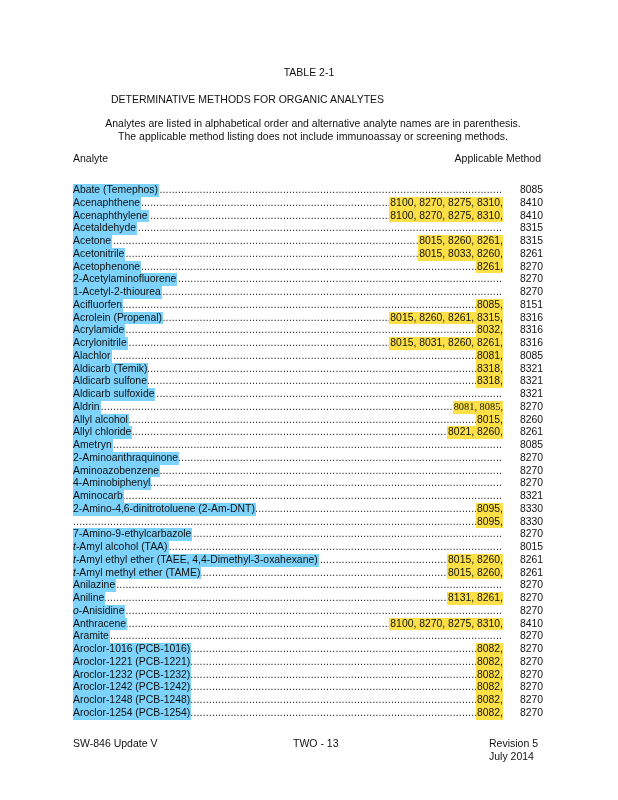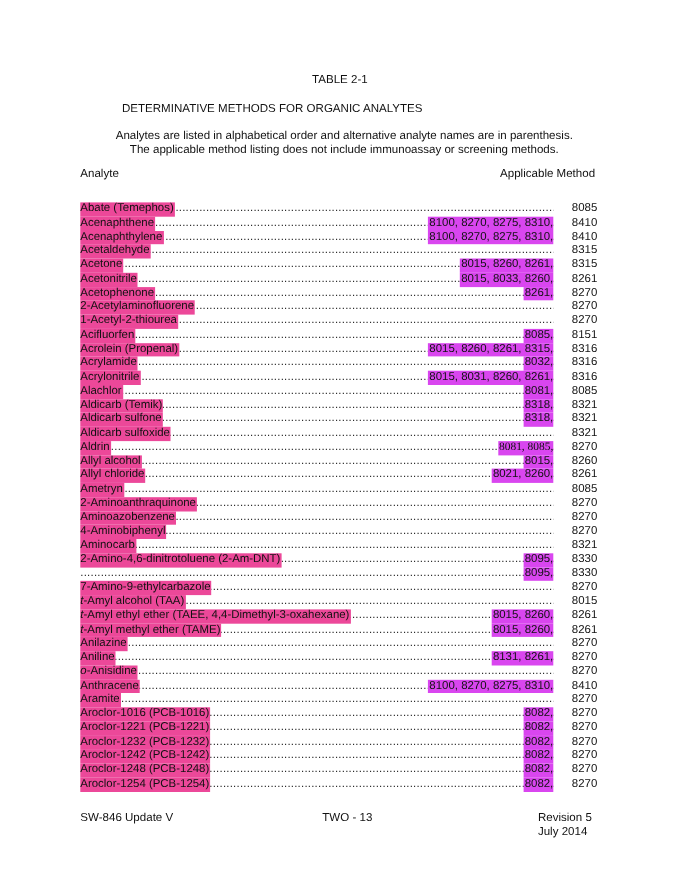--- a/index.html
+++ b/index.html
@@ -8,24 +8,24 @@
   .page { position: absolute; left: 0; top: 0; width: 618px; height: 800px; background: #fff; }
   .title { position: absolute; left: 0; width: 618px; text-align: center; top: 66px; font-size: 10.5px; }
   .subtitle { position: absolute; left: 0; width: 495px; text-align: center; top: 93px; font-size: 10.5px; }
   .note { position: absolute; left: 0; width: 618px; text-align: center; font-size: 10.5px; }
   .note.n1 { top: 117px; left: 4px; }
   .note.n2 { top: 130px; left: 4px; }
   .col-h-left { position: absolute; left: 73px; top: 152px; font-size: 10.5px; }
   .col-h-right { position: absolute; right: 77px; top: 152px; font-size: 10.5px; }
   .rows { position: absolute; left: 73px; top: 184px; width: 470px; }
   .row { position: relative; height: 12.75px; line-height: 12.75px; white-space: nowrap; }
-  .row .name { position: absolute; left: 0; top: 0; background: #ec4899; padding-right: 1px; z-index: 2; }
+  .row .name { position: absolute; left: 0; top: 0; background: #7dd3fc; padding-right: 1px; z-index: 2; }
   .row .name i { font-style: italic; }
   .row .leader { position: absolute; left: 0; top: 0; overflow: hidden; z-index: 1; color: #222; letter-spacing: 0.2px; }
-  .row .methods { position: absolute; top: 0; background: #d946ef; z-index: 2; text-align: right; padding-left: 1px; }
+  .row .methods { position: absolute; top: 0; background: #fde047; z-index: 2; text-align: right; padding-left: 1px; }
   .row .last { position: absolute; right: 0; top: 0; text-align: right; }
   .footer-left { position: absolute; left: 73px; top: 737px; font-size: 10.5px; }
   .footer-center { position: absolute; left: 293px; top: 737px; font-size: 10.5px; }
   .footer-right { position: absolute; left: 489px; top: 737px; font-size: 10.5px; line-height: 13px; }
 </style>
 </head>
 <body>
 
 <div class="page">
   <div class="title">TABLE 2-1</div>

